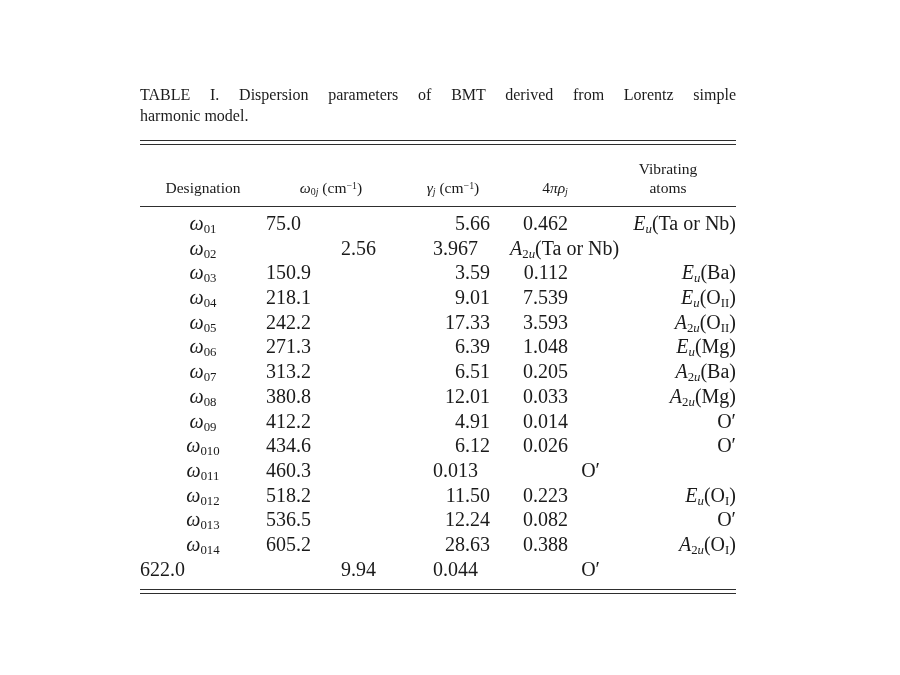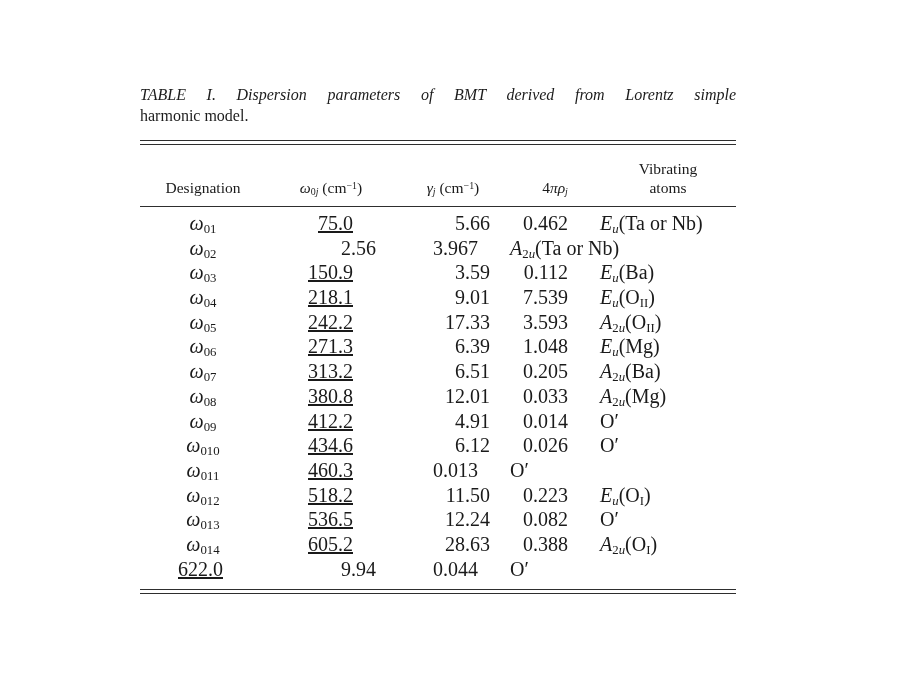--- a/index.html
+++ b/index.html
@@ -18,21 +18,21 @@
   .content {
     position: absolute;
     left: 140px; top: 84px;
     width: 596px;
   }
   .caption {
     font-size: 16px;
     line-height: 21px;
     color: #1c1c1c;
   }
-  .caption .l1 { text-align: justify; text-align-last: justify; font-style: italic; }
+  .caption .l1 { text-align: justify; text-align-last: justify; }
   .caption .l2 { text-align: left; }
   .table-wrap { margin-top: 14px; }
   .double-rule {
     height: 3px;
     border-top: 1.5px solid #2e2e2e;
     border-bottom: 1.5px solid #2e2e2e;
   }
   .single-rule {
     height: 0;
     border-top: 1.5px solid #2e2e2e;
@@ -52,24 +52,24 @@
   .hcell { text-align: center; white-space: nowrap; }
   .tbody { padding: 4px 0 8px 0; }
   .trow {
     height: 24.7px;
     line-height: 24.7px;
     font-size: 20px;
     white-space: nowrap;
   }
   .cell { overflow: visible; }
   .c1 { text-align: center; }
-  .c2 { text-align: right; padding-right: 43px; text-decoration: underline; }
+  .c2 { padding-right: 43px; }
   .c3 { text-align: right; padding-right: 20px; }
   .c4 { text-align: right; padding-right: 32px; }
-  .c5 { text-align: left; }
+  .c5 { text-align: right; }
   sub { font-size: 64%; line-height: 0; vertical-align: -0.25em; }
   sup { font-size: 64%; line-height: 0; vertical-align: 0.45em; }
   i { font-style: italic; }
 </style>
 </head>
 <body>
 
 <div class="sheet">
   <div class="content">
 

